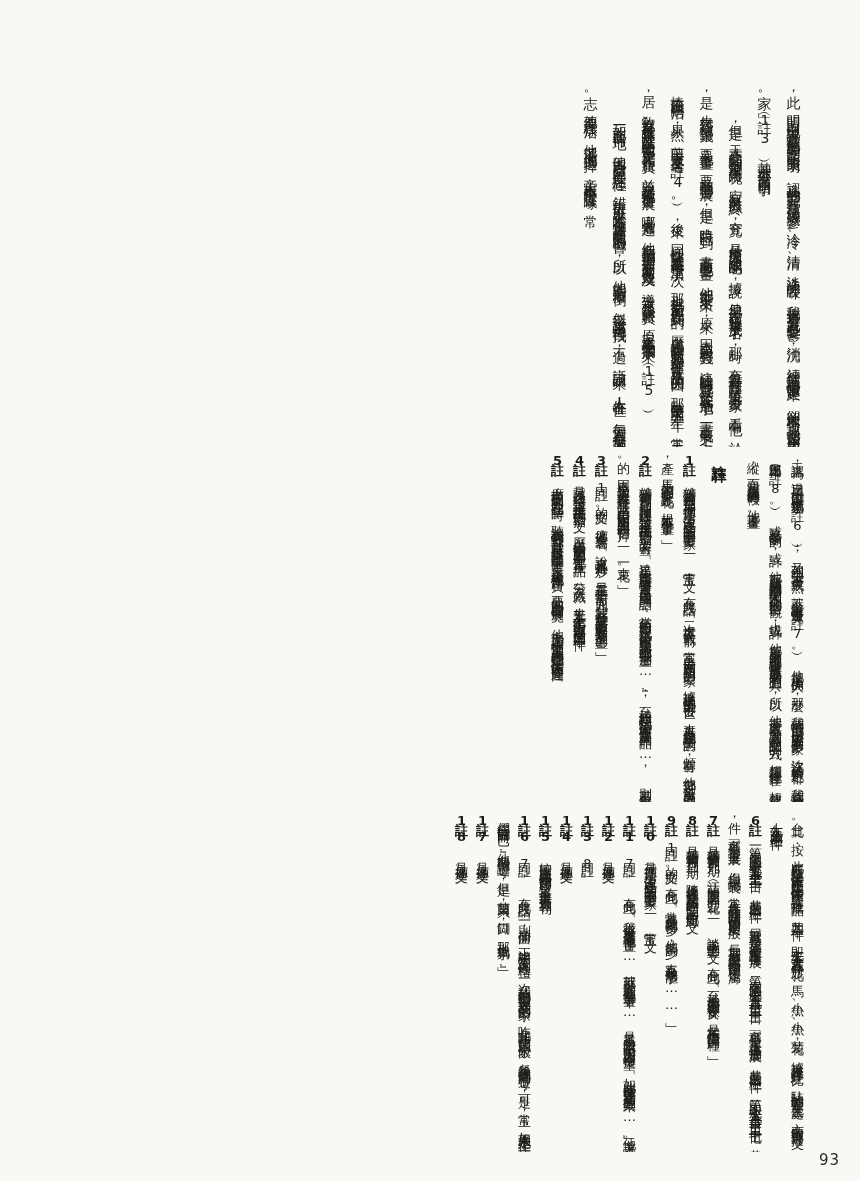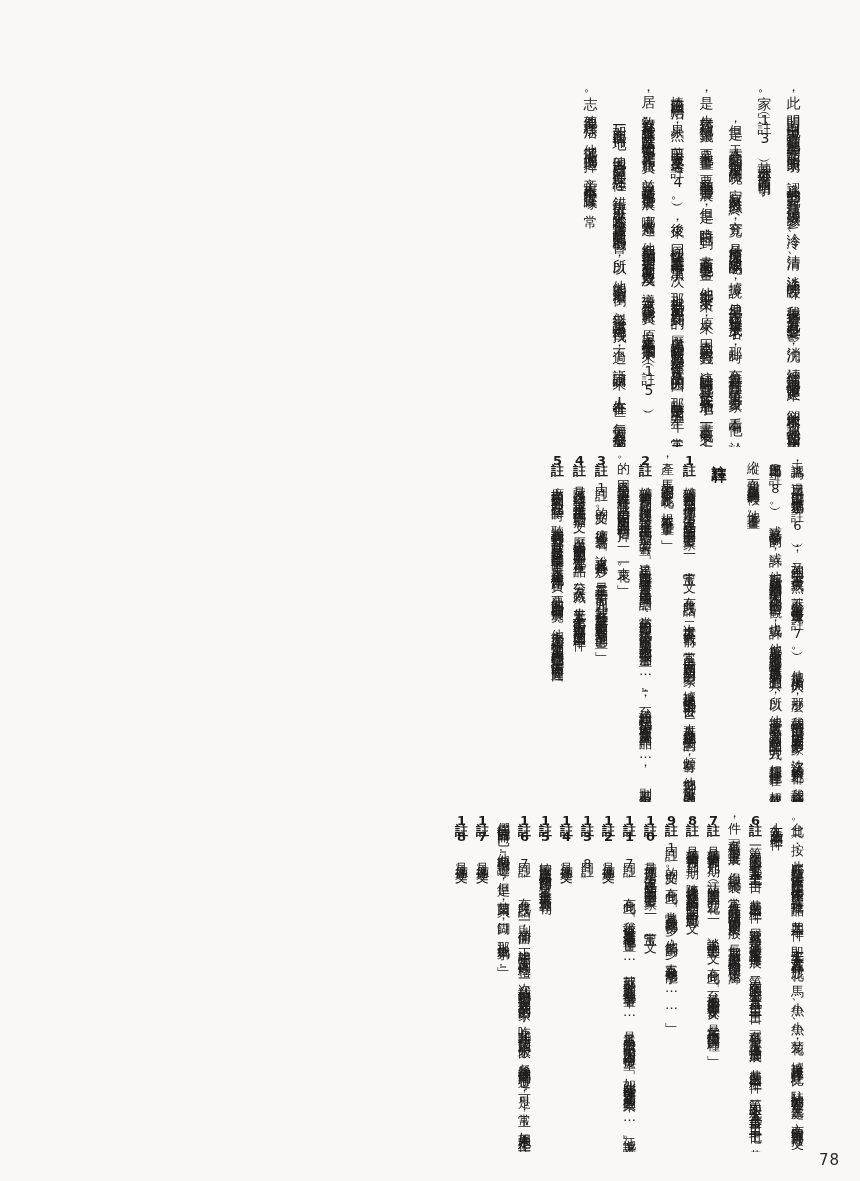--- a/index.html
+++ b/index.html
@@ -101,15 +101,15 @@
     <p class="note"><span class="note-num">註11</span><span>同註7，有此句：「我從來沒有看過他作畫……就那麼一次看到他拿著筆……是爲了向我示範中國人如何提筆」，「如此才能發揮更柔和的效果……」他說著。</span></p>
     <p class="note"><span class="note-num">註12</span><span>見席德進文。</span></p>
     <p class="note"><span class="note-num">註13</span><span>同註8。</span></p>
     <p class="note"><span class="note-num">註14</span><span>見席德進文。</span></p>
     <p class="note"><span class="note-num">註15</span><span>按國立歷史博物館印行之「常玉畫展」展覽專刊。</span></p>
     <p class="note"><span class="note-num">註16</span><span>同註7，有此段話：「一則小插曲，正說明了常玉的性格。一次我請他到巴黎近郊我們的家中，吃北非阿拉伯式的小米飯。餐後我們閒聊道：『可是，常玉，如果她不工作，我們僅能餬口而已。』他向我們說道：『但是，艾爾貝，餬口，那也就夠了。』」</span></p>
     <p class="note"><span class="note-num">註17</span><span>見席德進文。</span></p>
     <p class="note"><span class="note-num">註18</span><span>見席德進文。</span></p>
   </section>
 
-  <div class="page-number">78</div>
+  <div class="page-number">93</div>
 
 </div>
 
 </body></html>

